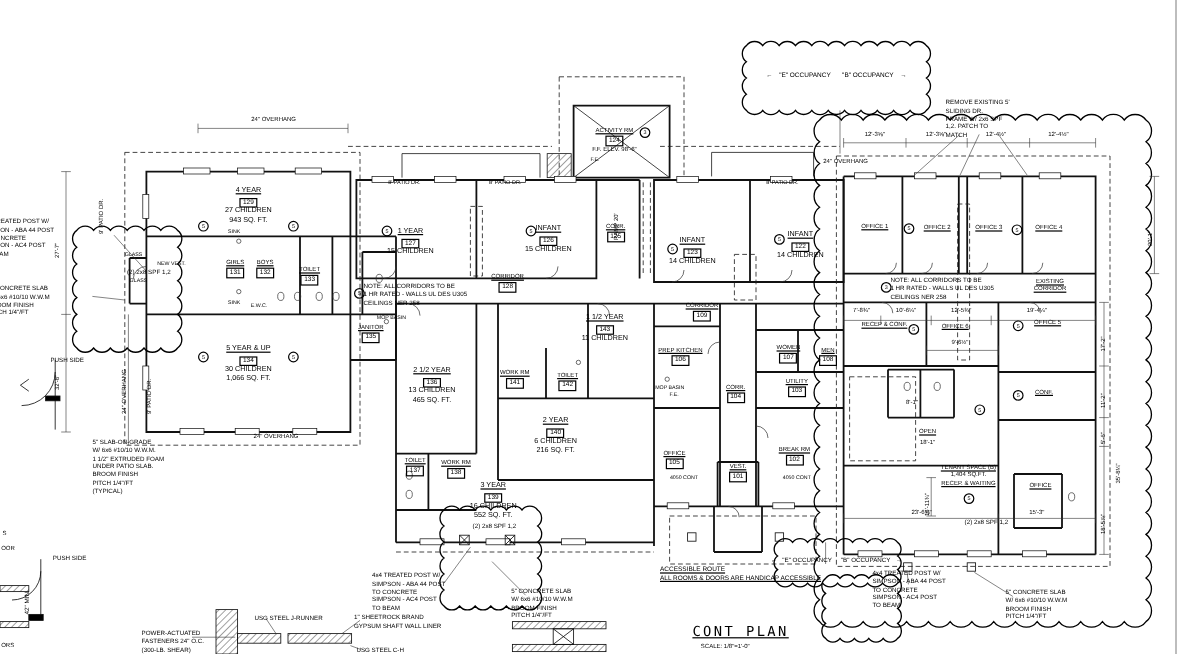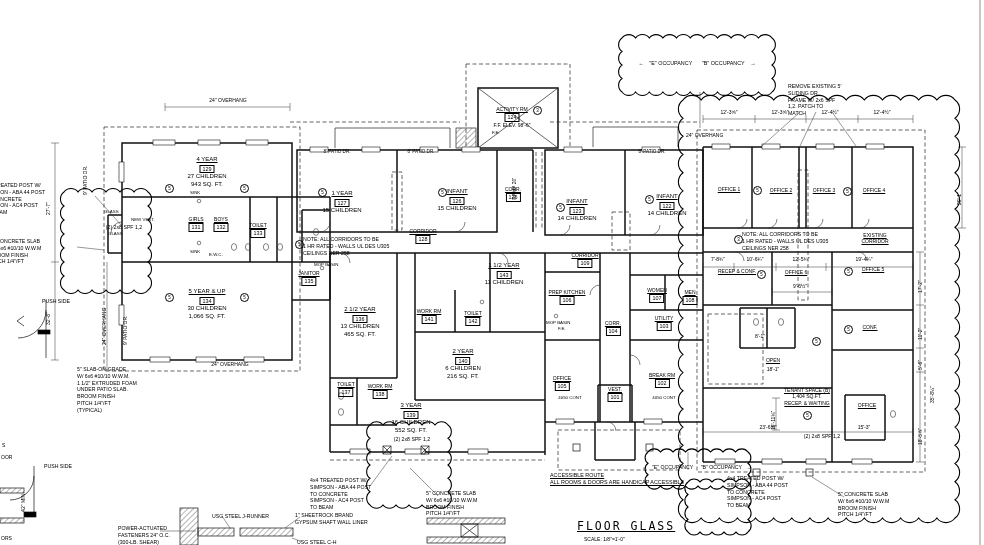--- a/index.html
+++ b/index.html
@@ -425,21 +425,21 @@
   <span style="margin:0 4px">"B" OCCUPANCY</span>
   <span>→</span>
 </div>
 <div class="L C" style="left:697px;top:464px;font-size:5.2px">
   <span>←</span>
   <span style="margin:0 3px">"E" OCCUPANCY</span>
   <span style="margin:0 3px">"B" OCCUPANCY</span>
   <span>→</span>
 </div>
 
-<div class="L T" style="left:577px;top:519px">FLOOR GLASS</div>
+<div class="L T" style="left:577px;top:519px">CONT PLAN</div>
 <div class="L S" style="left:584px;top:536px">SCALE: 1/8"=1'-0"</div>
 
 <div class="L C S" style="left:228px;top:97px">24" OVERHANG</div>
 <div class="L C S" style="left:230px;top:361px">24" OVERHANG</div>
 <div class="L S" style="left:686px;top:132px">24" OVERHANG</div>
 <div class="L S V" style="left:101px;top:345px">24" OVERHANG</div>
 <div class="L S V" style="left:45px;top:215px">27'-7"</div>
 <div class="L S V" style="left:45px;top:325px">32'-8"</div>
 <div class="L C S" style="left:729px;top:109px">12'-3⅝"</div>
 <div class="L C S" style="left:780px;top:109px">12'-3⅝"</div>

